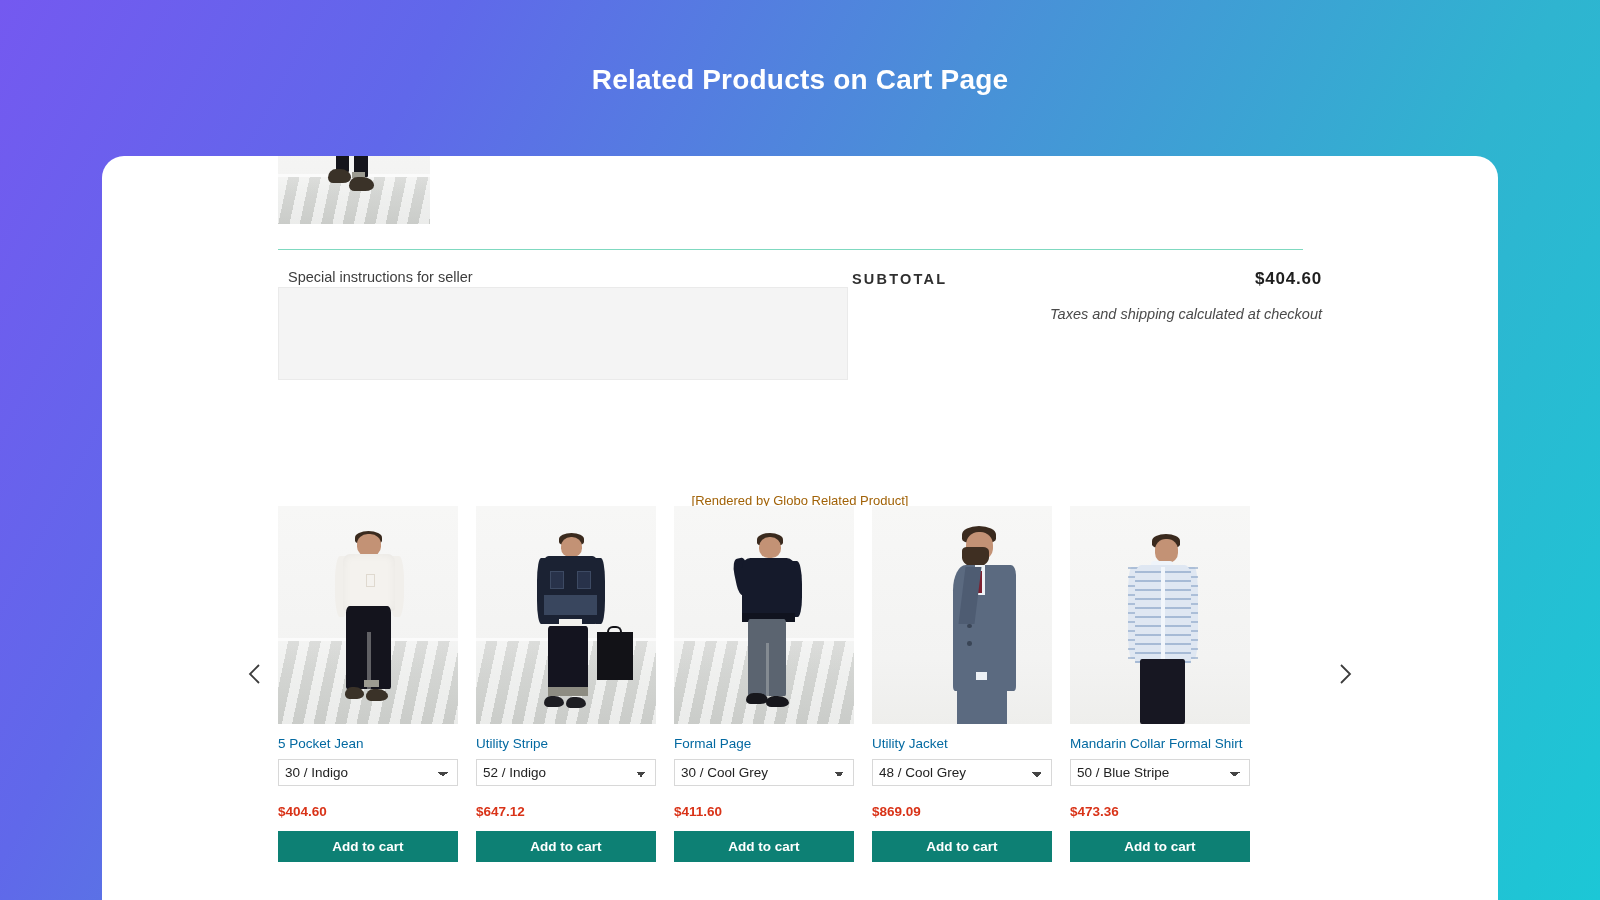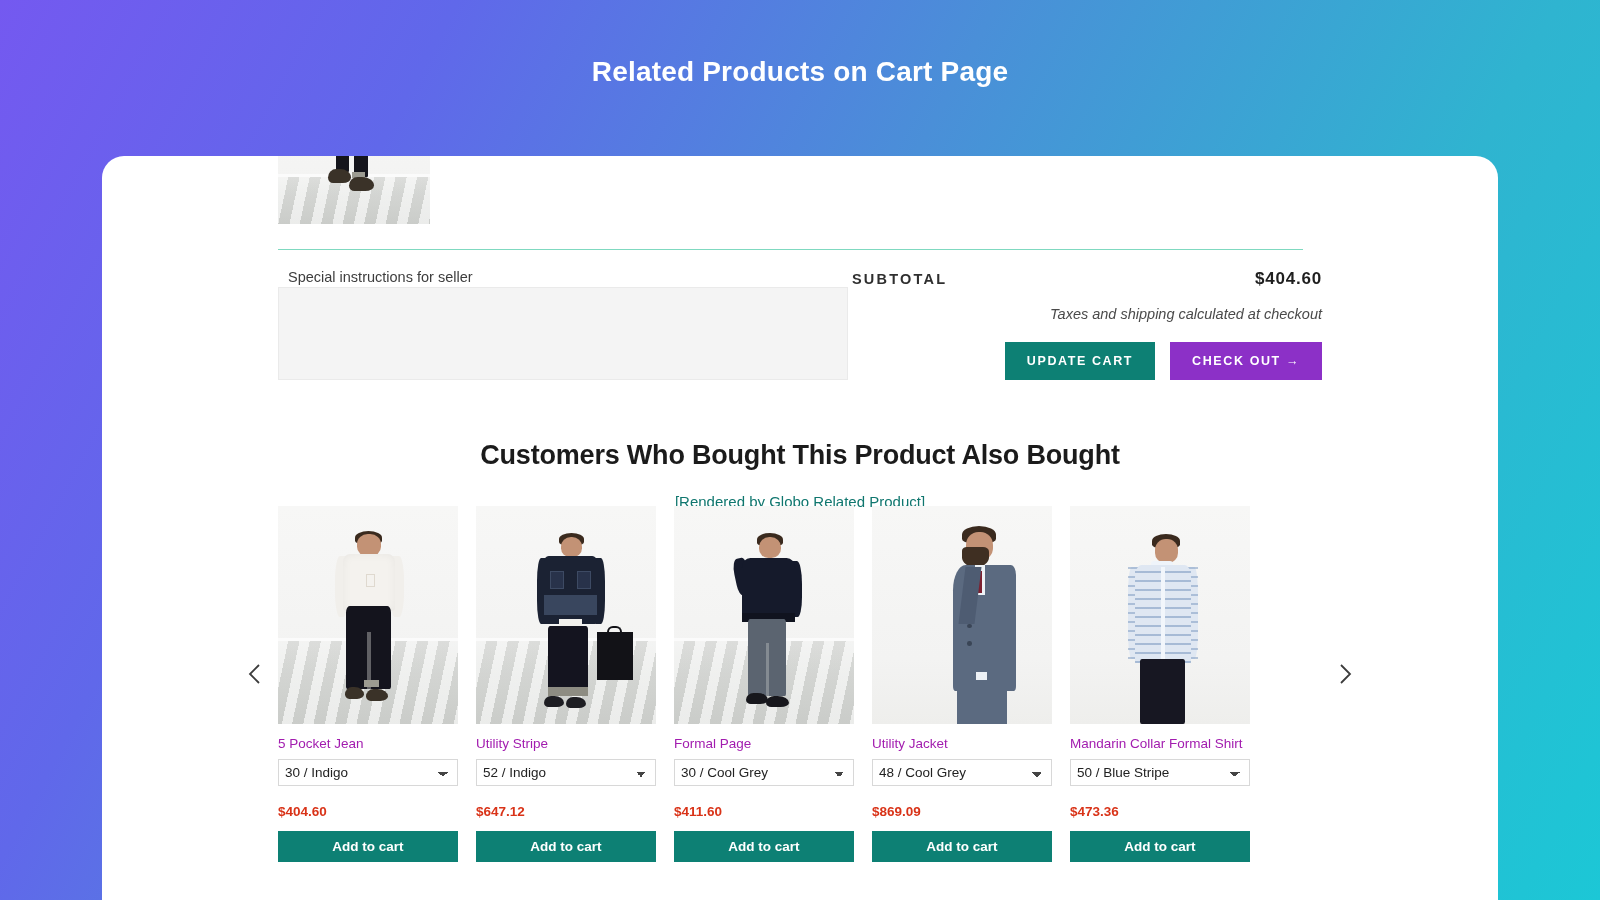--- a/index.html
+++ b/index.html
@@ -9,21 +9,21 @@
     overflow: hidden;
   }
   body {
     background: linear-gradient(118deg, #7459f0 0%, #6068ea 22%, #4a8fd8 48%, #2fb4d0 75%, #1cc7d6 100%);
     position: relative;
   }
 
   
   .banner-title {
     position: absolute;
-    top: 56px; left: 0; right: 0;
+    top: 64px; left: 0; right: 0;
     text-align: center;
     color: #ffffff;
     font-size: 28px;
     font-weight: bold;
     letter-spacing: 0.2px;
   }
 
   
   .store-panel {
     position: absolute;
@@ -115,21 +115,21 @@
   
   .related-heading {
     position: absolute; left: 0; right: 0; top: 284px;
     text-align: center;
     font-size: 27px; font-weight: bold; color: #1b1b1b;
     letter-spacing: -0.2px;
   }
   .related-sub {
     position: absolute; left: 0; right: 0; top: 337px;
     text-align: center;
-    font-size: 15px; color: #0f766e;
+    font-size: 13px; color: #a16207;
   }
 
   .carousel { position: absolute; left: 0; top: 350px; width: 1044px; }
   .arrow {
     position: absolute; top: 155px;
     width: 26px; height: 26px;
     cursor: pointer;
     color: #3c3c3c;
     display: flex; align-items: center; justify-content: center;
   }
@@ -141,21 +141,21 @@
     position: absolute; left: 0; top: 0;
     display: flex; gap: 18px;
   }
   .product-card { width: 180px; }
   .product-img {
     width: 100%; height: 218px;
     overflow: hidden; background: #f3f3f2;
   }
   .product-title {
     margin-top: 12px;
-    font-size: 13.5px; color: #a21caf;
+    font-size: 13.5px; color: #0369a1;
     white-space: nowrap; overflow: hidden;
   }
   .variant-select {
     margin-top: 8px;
     width: 100%; height: 27px;
     border: 1px solid #d8d8d8;
     background: #ffffff;
     font-family: "Liberation Sans", sans-serif;
     font-size: 13.5px; color: #222;
     padding: 0 6px;
@@ -282,26 +282,21 @@
 
     <div class="note-label">Special instructions for seller</div>
     <textarea class="note-box" placeholder="" style=""></textarea>
 
     <div class="subtotal-row">
       <span class="subtotal-label">SUBTOTAL</span>
       <span class="subtotal-value">$404.60</span>
     </div>
     <div class="tax-note">Taxes and shipping calculated at checkout</div>
 
-    <div class="cart-buttons">
-      <button class="btn btn-update">UPDATE CART</button>
-      <button class="btn btn-checkout">CHECK OUT →</button>
-    </div>
-
-    <div class="related-heading">Customers Who Bought This Product Also Bought</div>
+
     <div class="related-sub">[Rendered by Globo Related Product]</div>
 
     <div class="carousel">
 
       <div class="arrow arrow-prev">
         <svg width="16" height="24" viewBox="0 0 16 24" fill="none" stroke="currentColor" stroke-width="1.8">
           <polyline points="12,3 3,12 12,21"></polyline>
         </svg>
       </div>
       <div class="arrow arrow-next">

